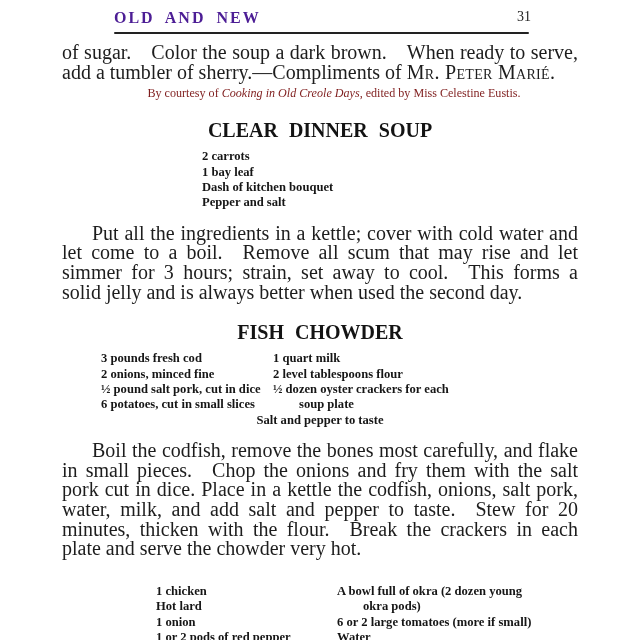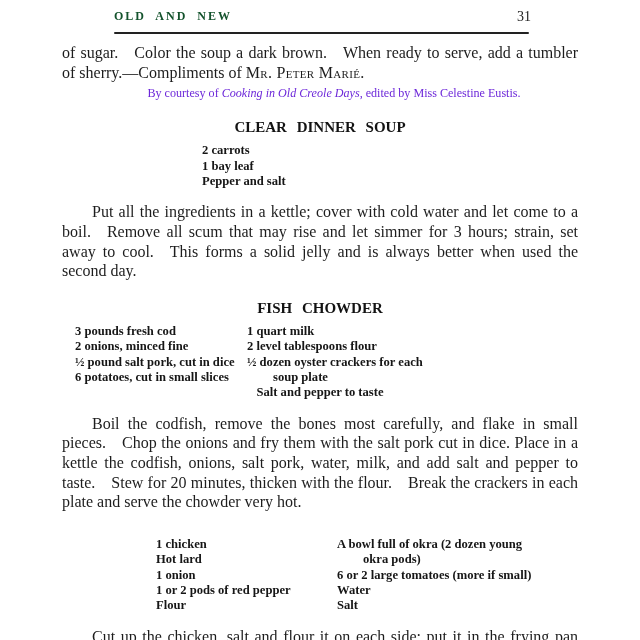--- a/index.html
+++ b/index.html
@@ -23,25 +23,25 @@
     padding: 0;
   }
 
   
   .running-head {
     position: relative;
     margin: 9px 110px 0 114px;
     height: 22px;
   }
   .rh-title {
-    font-size: 12px;
+    font-size: 16px;
     font-weight: 700;
     letter-spacing: 2.0px;
     word-spacing: 5px;
-    color: #14532d;
+    color: #4c1d95;
     white-space: nowrap;
   }
   .rh-folio {
     position: absolute;
     right: -1px;
     top: 0;
     font-size: 14px;
     font-weight: 400;
     color: #1c1c1c;
   }
@@ -51,49 +51,49 @@
     background: #222;
     border-radius: 1px;
   }
 
   
   .body-col {
     margin: 0 62px 0 62px;
   }
   p.para {
     margin: 0;
-    font-size: 16px;
+    font-size: 20px;
     line-height: 19.6px;
     text-align: justify;
     text-justify: inter-word;
     color: #1d1d1d;
   }
   p.para.indent {
     text-indent: 30px;
   }
   .smallcaps {
     font-variant: small-caps;
     letter-spacing: 0.3px;
   }
 
   .credit {
     margin: 3px 62px 0 62px;
     font-size: 12.1px;
     line-height: 16px;
     text-align: center;
-    color: #6d28d9;
+    color: #7f1d1d;
     padding-left: 28px;
   }
   .credit i { font-style: italic; }
 
   
   .recipe { margin-top: 0; }
   .recipe-title {
     text-align: center;
-    font-size: 15px;
+    font-size: 20px;
     font-weight: 700;
     word-spacing: 6px;
     color: #131313;
     margin: 0;
   }
   .ing-wrap {
     display: flex;
     justify-content: flex-start;
     font-size: 12.6px;
     line-height: 15.4px;
@@ -109,21 +109,21 @@
     line-height: 15.4px;
     font-weight: 700;
     color: #161616;
   }
 
   
   .sec-soup .ing-wrap { padding-left: 202px; }
   .sec-soup .col-right { margin-left: 0; width: auto; }
   .sec-soup .col-left { width: 165px; }
 
-  .sec-chowder .ing-wrap { padding-left: 75px; }
+  .sec-chowder .ing-wrap { padding-left: 101px; }
   .sec-chowder .col-left { width: 172px; }
 
   .sec-gumbo .ing-wrap { padding-left: 156px; align-items: center; }
   .sec-gumbo .col-left { width: 181px; }
 </style>
 </head>
 <body>
 
 <div class="page">
 
@@ -141,20 +141,21 @@
 
   <div class="credit"><span>By courtesy of </span><i>Cooking in Old Creole Days</i><span>, edited by Miss Celestine Eustis.</span></div>
 
   <div class="recipe sec-soup" style="margin-top:18px;">
     <div class="recipe-title">CLEAR DINNER SOUP</div>
     <div style="height:7px"></div>
     <div class="ing-wrap">
       <div class="ing-col col-right">
         <div>2 carrots</div>
         <div>1 bay leaf</div>
+        <div>Dash of kitchen bouquet</div>
         <div>Pepper and salt</div>
       </div>
     </div>
     <div style="height:13px"></div>
     <div class="body-col">
       <p class="para indent">Put all the ingredients in a kettle; cover with cold water and let come to a boil. Remove all scum that may rise and let simmer for 3 hours; strain, set away to cool. This forms a solid jelly and is always better when used the second day.</p>
     </div>
   </div>
 
   <div class="recipe sec-chowder" style="margin-top:19px;">

